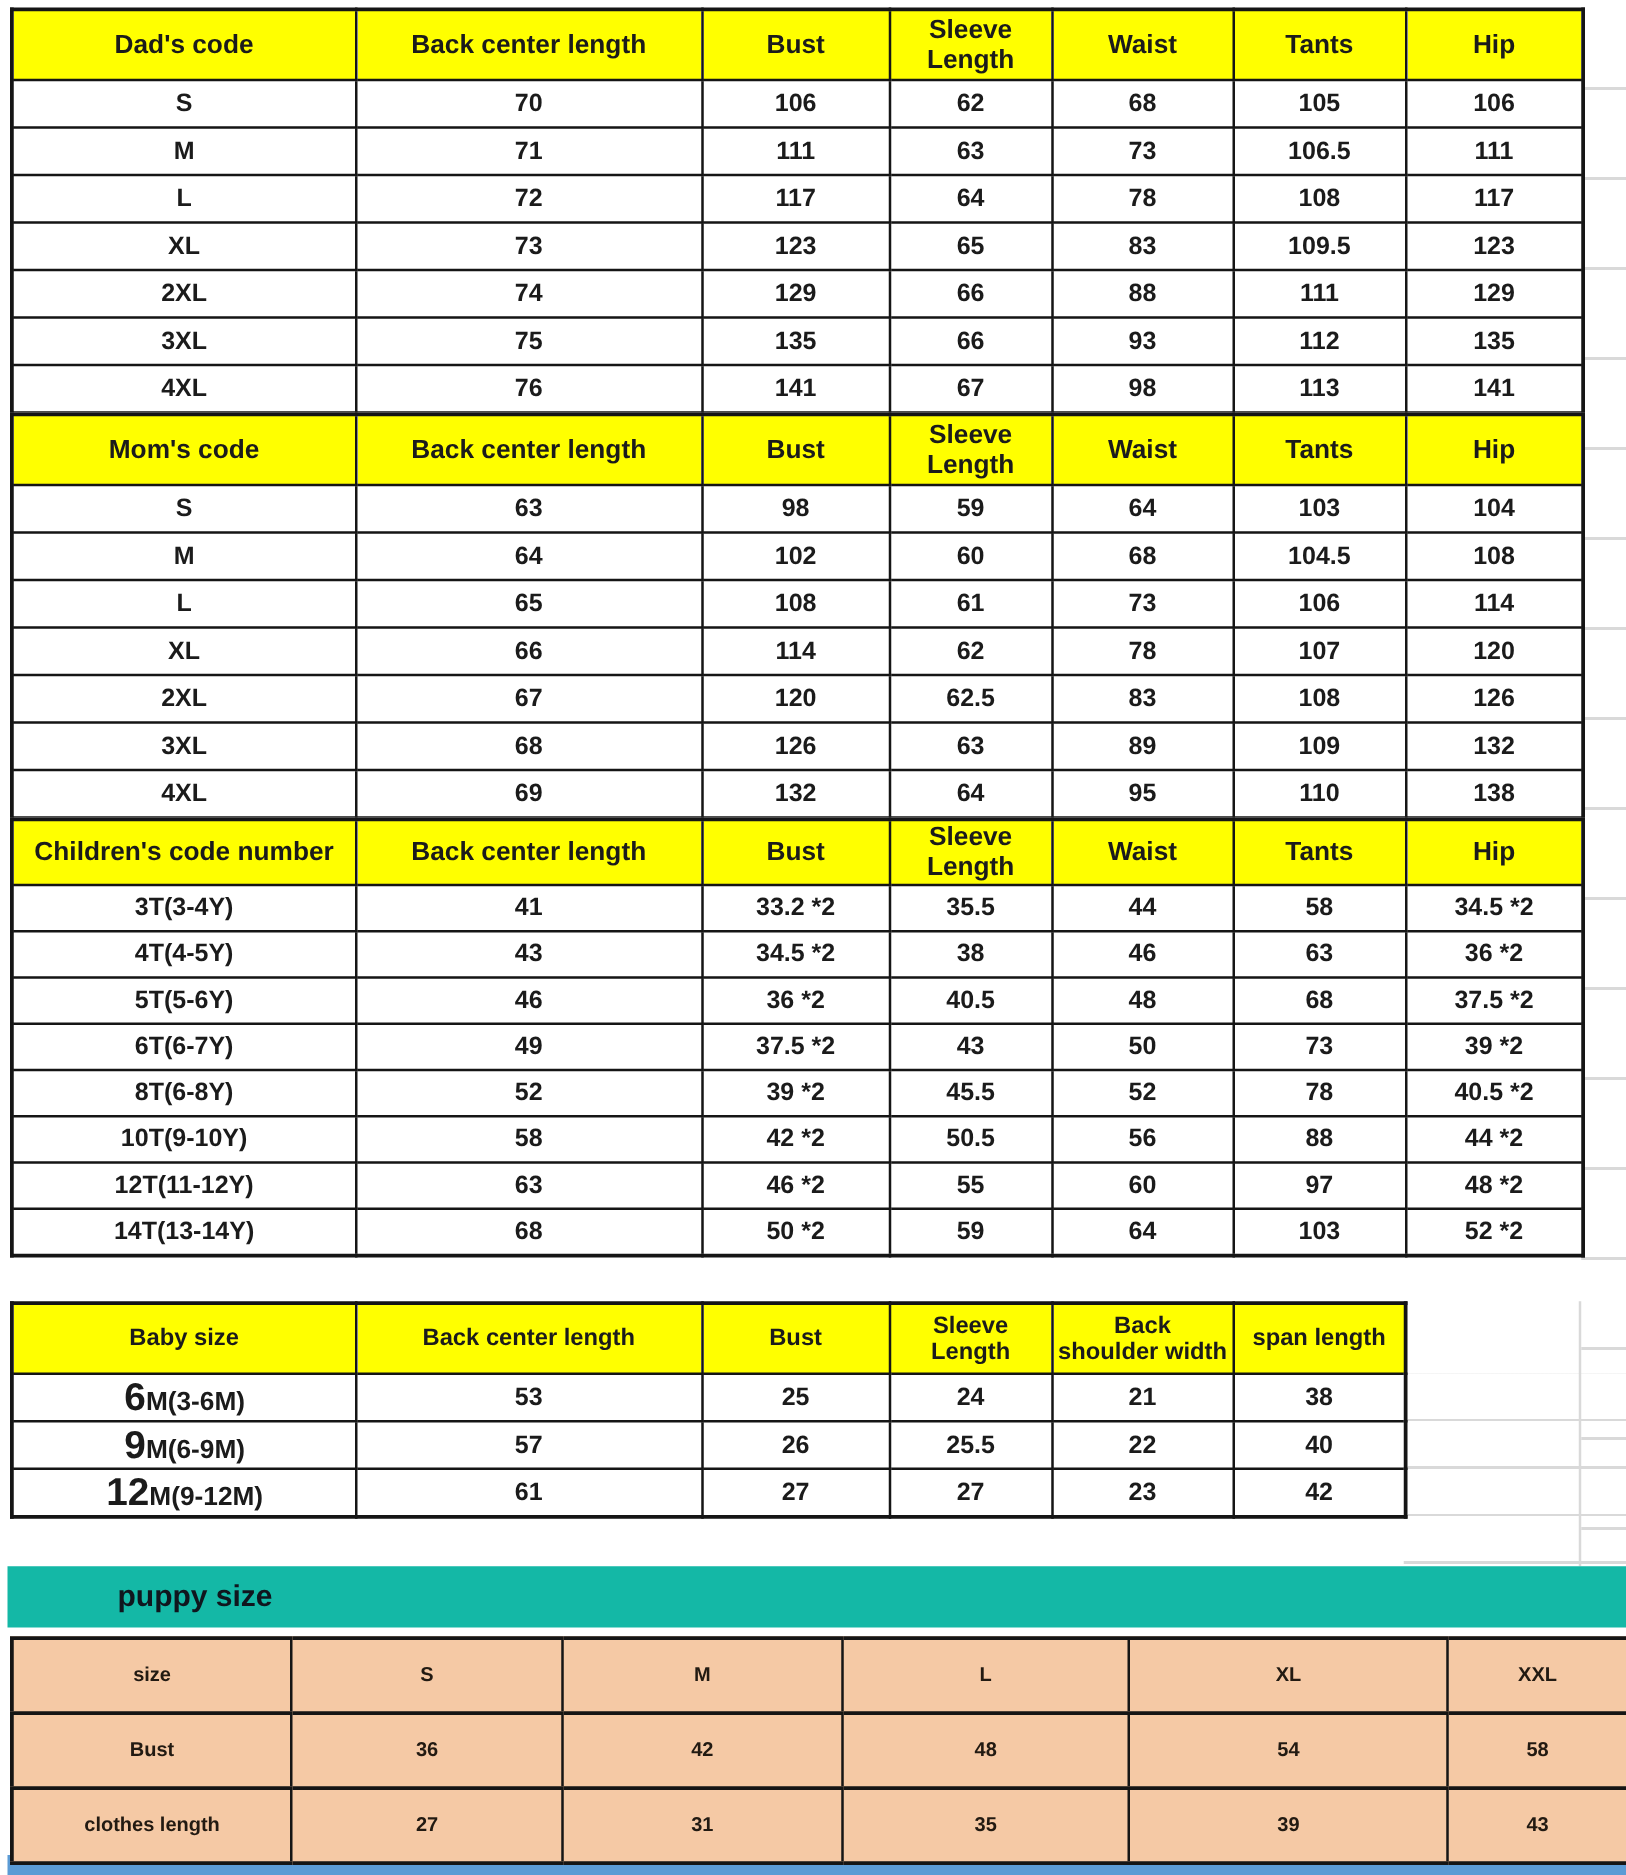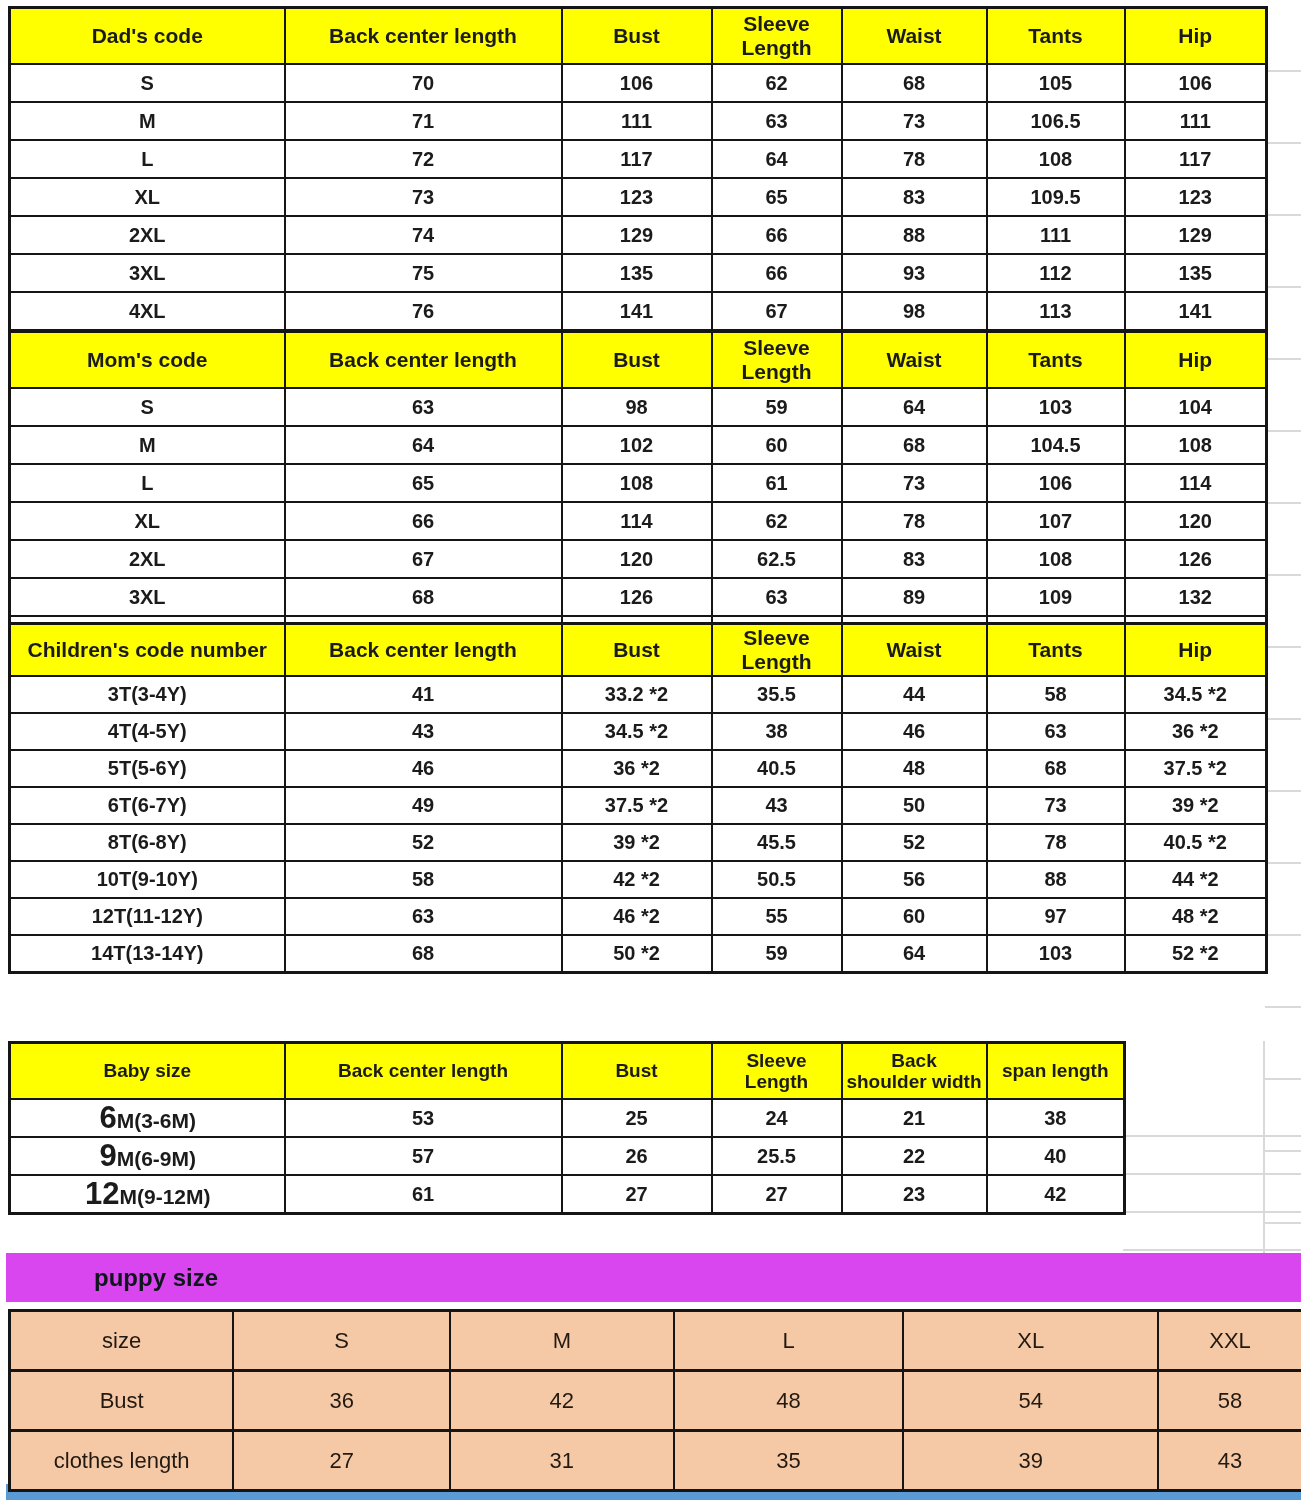--- a/index.html
+++ b/index.html
@@ -26,28 +26,28 @@
   .t6 td{height:36px;font-size:20px;}
   .c-blue{color:#4d9ad5;}
   .c-navy{color:#2b3c66;}
   .c-red{color:#ec3323;}
   .c-black{color:#1b1b1b;}
   .baby-label{text-align:left;padding-left:1px !important;white-space:nowrap;}
   .baby-num{font-size:31px;font-weight:700;}
   .baby-rest{font-size:21px;}
 
   
-  .puppy-bar{position:absolute;left:6px;top:1253px;width:1295px;height:49px;background:#d946ef;
+  .puppy-bar{position:absolute;left:6px;top:1253px;width:1295px;height:49px;background:#14b8a6;
     display:flex;align-items:center;}
   .puppy-title{font-size:24px;font-weight:700;color:#10161e;padding-left:88px;}
   .bottom-strip{position:absolute;left:6px;top:1484px;width:1295px;height:16px;background:#5b9bd5;}
   .puppy-table{position:absolute;left:8px;top:1309px;border-collapse:collapse;table-layout:fixed;
     background:#f5c9a5;border:3px solid #151515;border-right:none;}
   .puppy-table td{border:3px solid #151515;border-left-width:2px;border-right-width:2px;
-    text-align:center;vertical-align:middle;font-weight:400;font-size:22px;color:#221a12;height:55px;background:#f5c9a5;}
+    text-align:center;vertical-align:middle;font-weight:700;font-size:16px;color:#221a12;height:55px;background:#f5c9a5;}
   .puppy-table td:last-child{border-right:none;}
 </style>
 </head>
 <body>
 
 <div class="sheet">
   <div class="right-strip"></div>
   <div class="baby-right"></div>
 
   <table class="stable t7" style="top:6px">
@@ -219,21 +219,21 @@
           <td class="c-black">4XL</td>
           <td class="c-black">69</td>
           <td class="c-black">132</td>
           <td class="c-black">64</td>
           <td class="c-black">95</td>
           <td class="c-black">110</td>
           <td class="c-black">138</td>
         </tr>
       </tbody>
     </table>
-  <table class="stable t7 tchild" style="top:622px">
+  <table class="stable t7 tchild" style="top:654px">
       <colgroup>
         <col style="width: 275px;">
         <col style="width: 277px;">
         <col style="width: 150px;">
         <col style="width: 130px;">
         <col style="width: 145px;">
         <col style="width: 138px;">
         <col style="width: 142px;">
       </colgroup>
       <thead>

